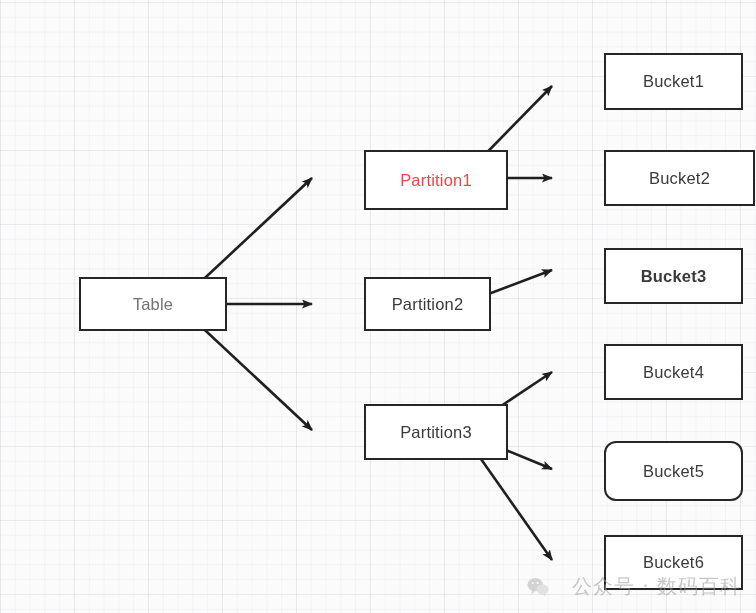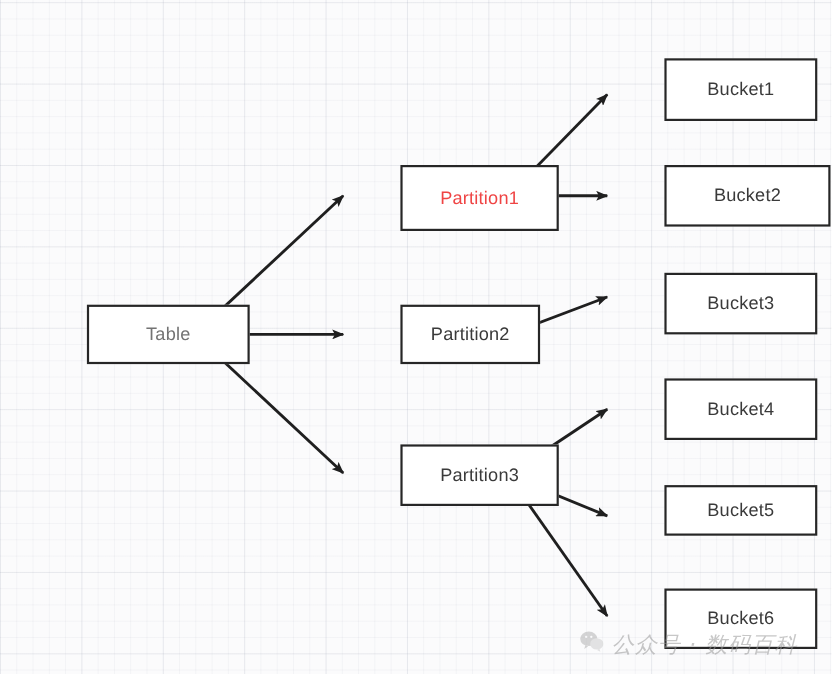--- a/index.html
+++ b/index.html
@@ -48,25 +48,25 @@
   .node-label {
     display: block;
     line-height: 1;
     white-space: nowrap;
   }
   #watermark {
     position: absolute;
     left: 527px;
     top: 573px;
     display: flex;
-    gap: 7px;
+    align-items: center;
+    gap: 23px;
     z-index: 5;
     opacity: 0.55;
     pointer-events: none;
-    font-style: italic;
   }
   #watermark .wm-text {
     font-size: 20px;
     color: #9a9a9a;
     font-family: "DejaVu Sans", sans-serif;
     white-space: nowrap;
     letter-spacing: 1px;
   }
   .wm-icon {
     width: 22px;
@@ -109,27 +109,27 @@
   </div>
   <div class="node" style="left: 316px; top: 404px; width: 144px; height: 56px; border-color: rgb(38, 38, 38); background: rgb(255, 255, 255); color: rgb(58, 58, 58);">
     <span class="node-label">Partition3</span>
   </div>
   <div class="node" style="left: 556px; top: 53px; width: 139px; height: 57px; border-color: rgb(38, 38, 38); background: rgb(255, 255, 255); color: rgb(58, 58, 58);">
     <span class="node-label">Bucket1</span>
   </div>
   <div class="node" style="left: 556px; top: 150px; width: 151px; height: 56px; border-color: rgb(38, 38, 38); background: rgb(255, 255, 255); color: rgb(58, 58, 58);">
     <span class="node-label">Bucket2</span>
   </div>
-  <div class="node" style="left: 556px; top: 248px; width: 139px; height: 56px; border-color: rgb(38, 38, 38); background: rgb(255, 255, 255); color: rgb(58, 58, 58);">
+  <div class="node" style="left: 556px; top: 248px; width: 139px; height: 56px; border-color: rgb(38, 38, 38); background: rgb(255, 255, 255); color: rgb(58, 58, 58); font-weight: bold;">
     <span class="node-label">Bucket3</span>
   </div>
   <div class="node" style="left: 556px; top: 344px; width: 139px; height: 56px; border-color: rgb(38, 38, 38); background: rgb(255, 255, 255); color: rgb(58, 58, 58);">
     <span class="node-label">Bucket4</span>
   </div>
-  <div class="node" style="left: 556px; top: 441px; width: 139px; height: 46px; border-color: rgb(38, 38, 38); background: rgb(255, 255, 255); color: rgb(58, 58, 58);">
+  <div class="node" style="left: 556px; top: 441px; width: 139px; height: 60px; border-color: rgb(38, 38, 38); background: rgb(255, 255, 255); color: rgb(58, 58, 58); border-radius: 12px;">
     <span class="node-label">Bucket5</span>
   </div>
   <div class="node" style="left: 556px; top: 535px; width: 139px; height: 55px; border-color: rgb(38, 38, 38); background: rgb(255, 255, 255); color: rgb(58, 58, 58);">
     <span class="node-label">Bucket6</span>
   </div>
 
   <div id="watermark">
     <svg class="wm-icon" viewBox="0 0 24 22">
       <ellipse cx="9" cy="8.5" rx="8.6" ry="7.3" fill="#b4b4b4"></ellipse>
       <path d="M5.6 14.6 L4.4 18.6 L8.3 16.2 Z" fill="#b4b4b4"></path>

